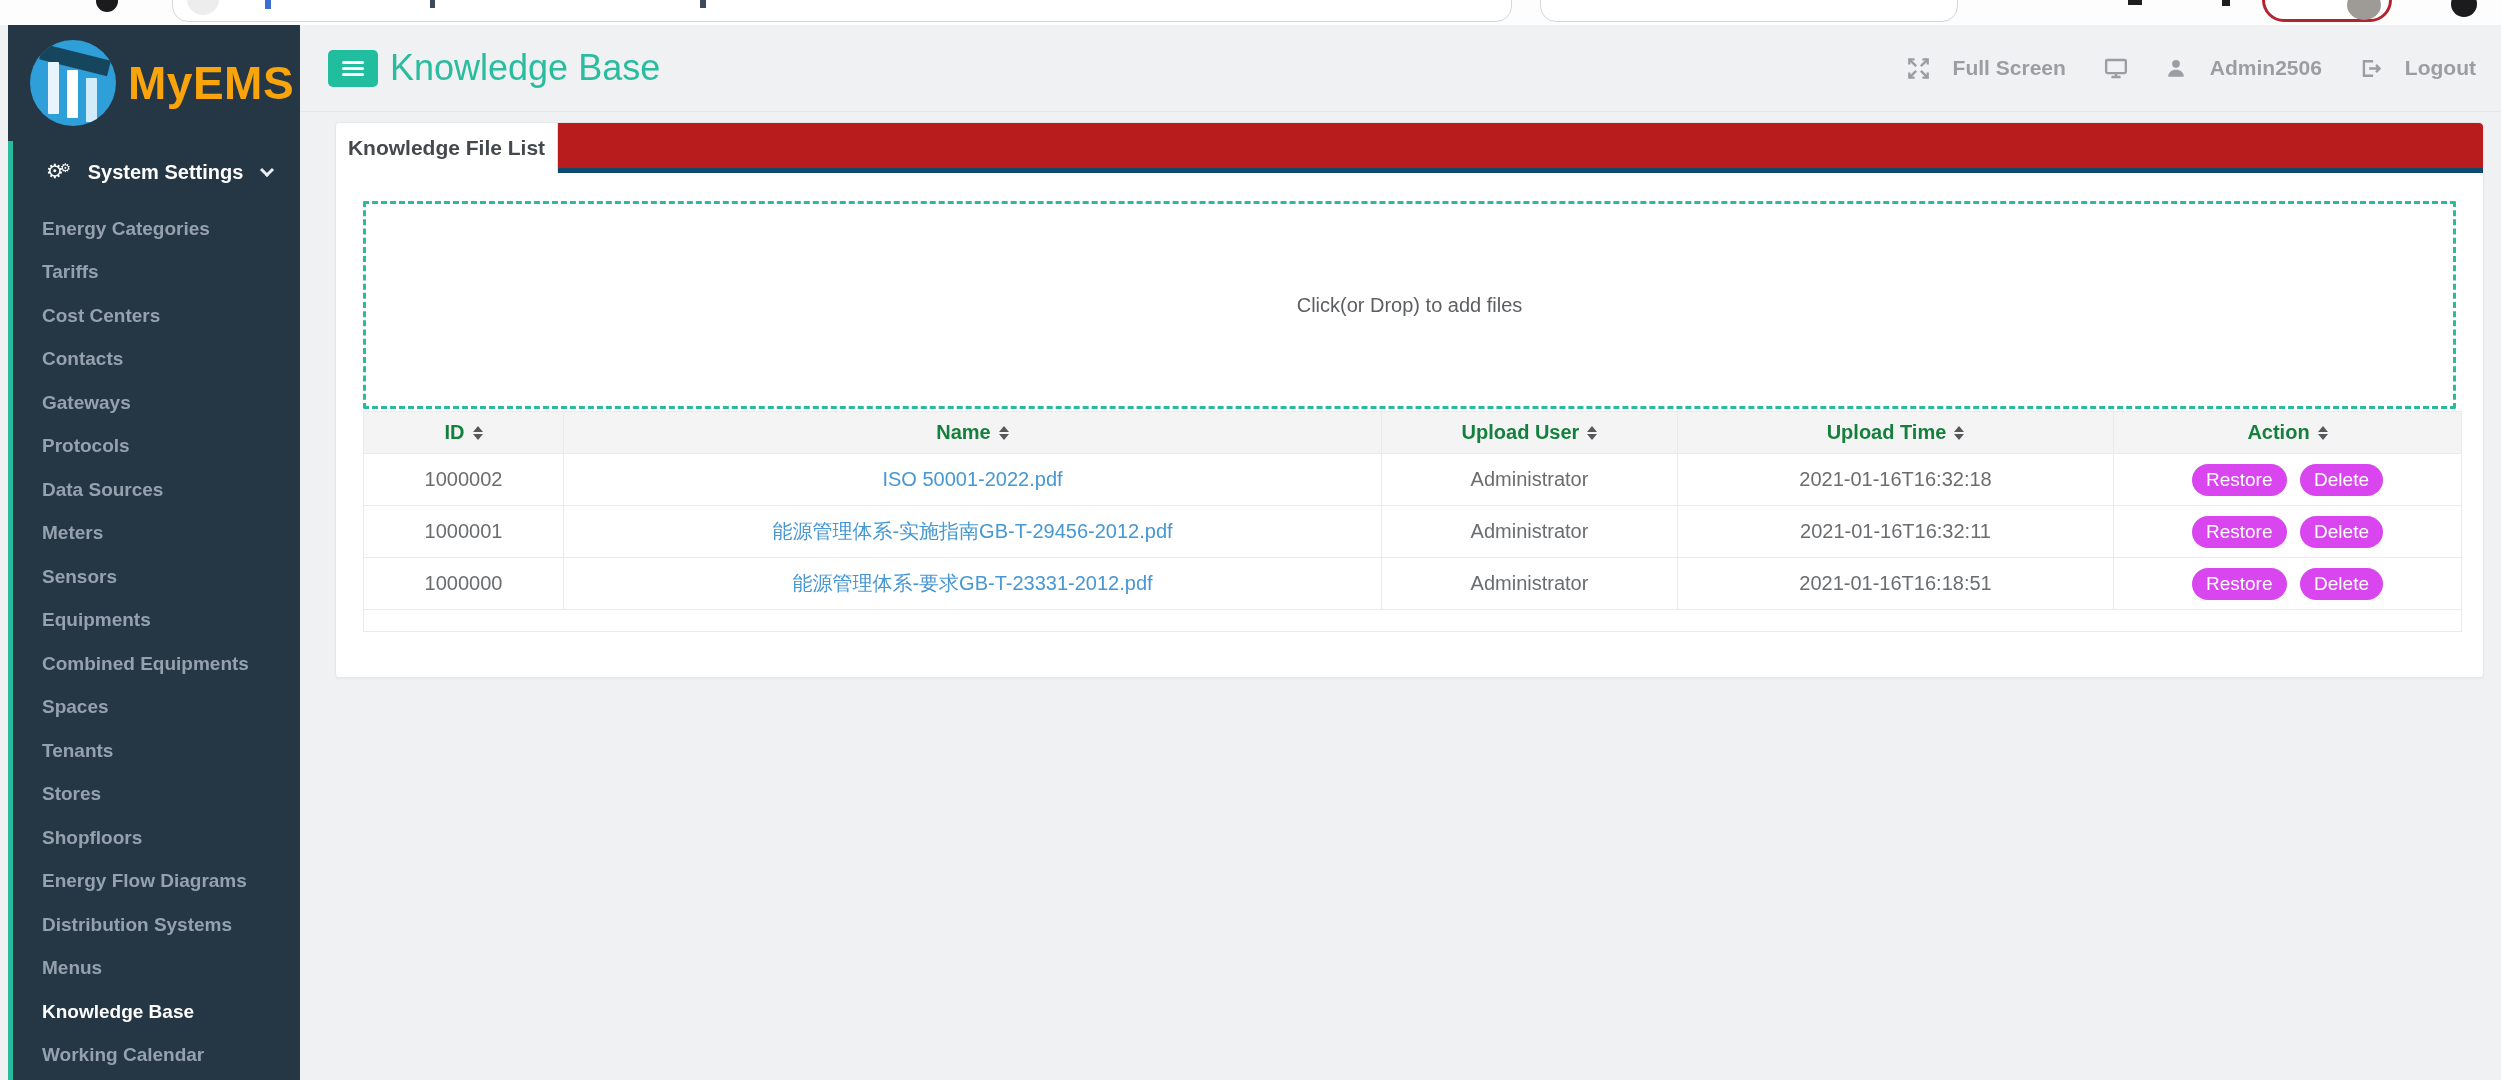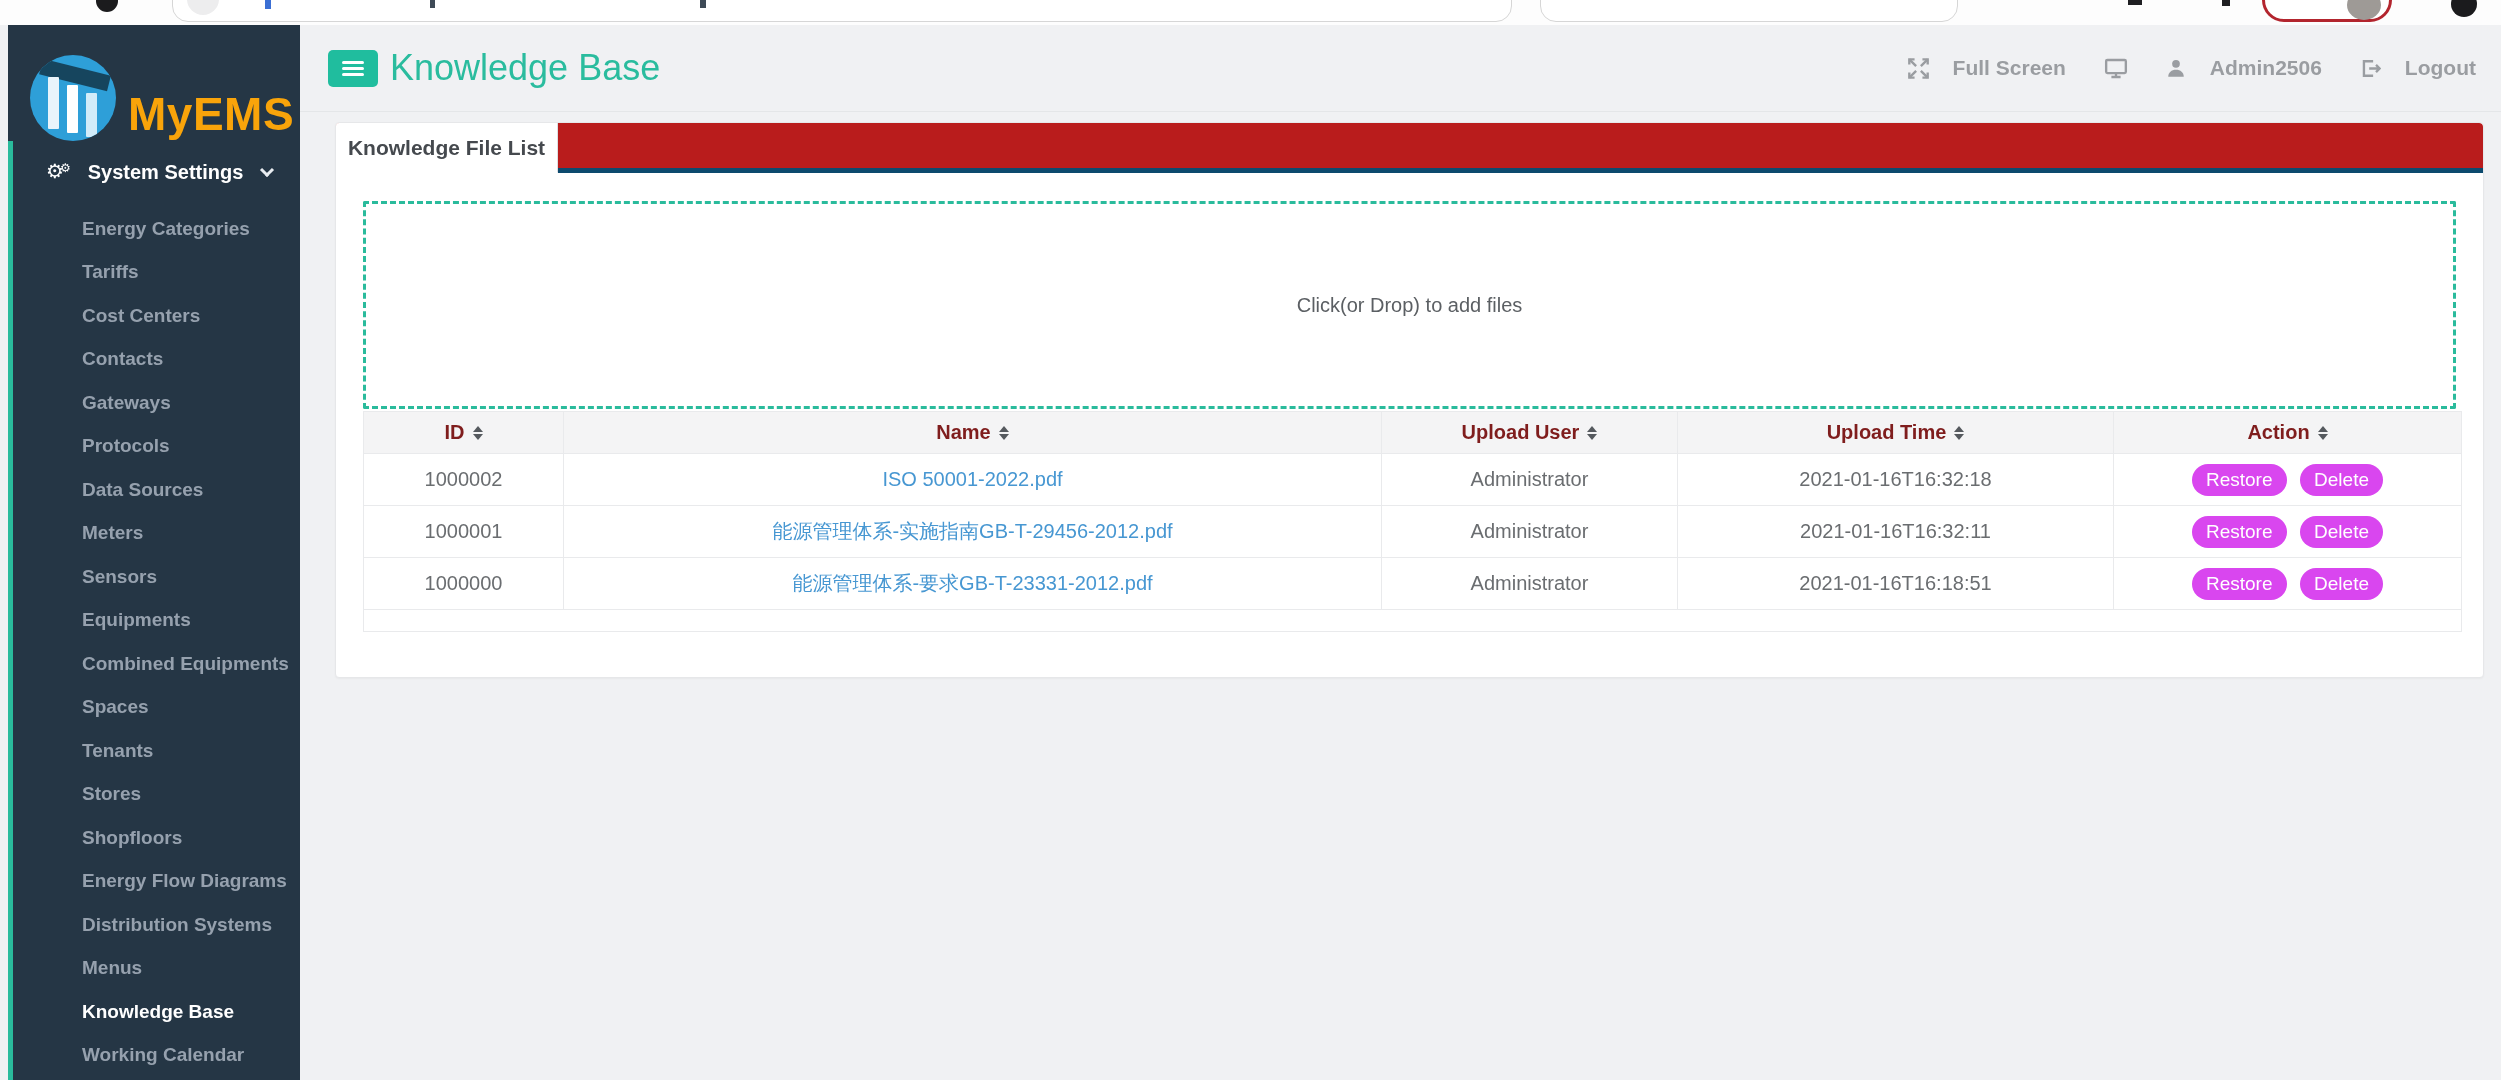--- a/index.html
+++ b/index.html
@@ -25,41 +25,41 @@
   .searchbar { position:absolute; left:1540px; top:-30px; width:418px; height:52px;
                background:#fff; border:1px solid #d6d6d6; border-radius:16px; }
   .profile-pill { position:absolute; left:2262px; top:-22px; width:130px; height:44px;
                   background:#fff; border:3px solid #b3252e; border-radius:22px; }
   .avatar-dot { position:absolute; right:8px; top:9px; width:34px; height:30px;
                 border-radius:50%; background:#9e9a96; }
 
   
   .sidebar { position:absolute; left:8px; top:25px; width:292px; height:1055px;
              background:#253645; z-index:10; }
-  .brand { height:116px; display:flex; align-items:flex-end; padding-left:22px; }
+  .brand { height:116px; display:flex; align-items:center; padding-left:22px; }
   .logo-circle { width:86px; height:86px; border-radius:50%; background:#2e9fd8;
                  position:relative; overflow:hidden; flex:0 0 auto; }
   .logo-bar { position:absolute; background:#fff; width:11px; border-radius:1px; }
   .lb1 { left:18px; top:22px; height:52px; background:#e8f4fb; }
   .lb2 { left:37px; top:30px; height:48px; }
   .lb3 { left:56px; top:38px; height:44px; background:#d2ecf9; }
   .logo-roof { position:absolute; left:10px; top:12px; width:70px; height:16px;
                background:#16455e; transform:rotate(14deg); }
   .brand-text { color:#f9a40a; font-size:46px; font-weight:bold; margin-left:12px;
                 letter-spacing:0.5px; }
   .nav { border-left:5px solid #2abb9c; height:939px; }
   .nav-group { height:62px; display:flex; align-items:center; padding-left:33px;
                color:#ffffff; font-size:20px; font-weight:bold; cursor:pointer; position:relative; }
   .cogs { font-size:20px; margin-right:13px; position:relative; top:-1px; }
   .cogs small { font-size:12px; position:relative; left:-4px; top:-6px; }
   .chev { position:absolute; right:28px; top:24px; width:10px; height:10px;
           border-right:3px solid #e9edf1; border-bottom:3px solid #e9edf1;
           transform:rotate(45deg); }
   .nav-items { padding-top:4px; }
-  .nav-item { height:43.5px; display:flex; align-items:center; padding-left:69px;
+  .nav-item { height:43.5px; display:flex; align-items:center; padding-left:29px;
               color:#96a1ae; font-size:19px; font-weight:600; cursor:pointer; }
   .nav-item.active { color:#ffffff; font-weight:bold; }
 
   
   .content { position:absolute; left:300px; top:25px; width:2201px; height:1055px; }
   .topbar { height:87px; display:flex; align-items:center; padding:0 25px 0 28px;
             border-bottom:1px solid #e4e6e8; }
   .hamburger { width:50px; height:37px; background:#20bd9e; border:none; border-radius:5px;
                display:flex; flex-direction:column; justify-content:center; align-items:center;
                gap:3px; cursor:pointer; }
@@ -81,21 +81,21 @@
          font-size:21px; font-weight:bold; color:#45494e; cursor:pointer;
          margin-bottom:-1px; border-bottom:1px solid #fff; }
   .card-body { padding:28px 27px 0 27px; }
   .dropzone { height:208px; border:3px dashed #2abb9c; border-radius:2px;
               display:flex; align-items:center; justify-content:center;
               color:#5b5f63; font-size:20px; cursor:pointer; margin-bottom:2px; }
 
   
   table { width:100%; border-collapse:collapse; table-layout:fixed; }
   th, td { border:1px solid #e9eaec; text-align:center; vertical-align:middle; }
-  th { height:42px; background:#f4f4f5; color:#7f1d1d; font-size:20px; font-weight:bold; }
+  th { height:42px; background:#f4f4f5; color:#15803d; font-size:20px; font-weight:bold; }
   td { height:52px; color:#6a6d70; font-size:20px; background:#fff; }
   .th-inner { display:inline-flex; align-items:center; gap:8px; cursor:pointer; }
   .sort { display:inline-flex; flex-direction:column; gap:2px; }
   .sort i { display:block; width:0; height:0; border-left:5px solid transparent;
             border-right:5px solid transparent; }
   .sort .up   { border-bottom:6px solid #55595e; }
   .sort .down { border-top:6px solid #55595e; }
   a.file-link { color:#4797d2; text-decoration:none; cursor:pointer; }
   .pill { display:inline-block; background:#d946ef; color:#fff; font-size:19px;
           border:none; border-radius:20px; padding:5px 14px; margin:0 4px; cursor:pointer; }

